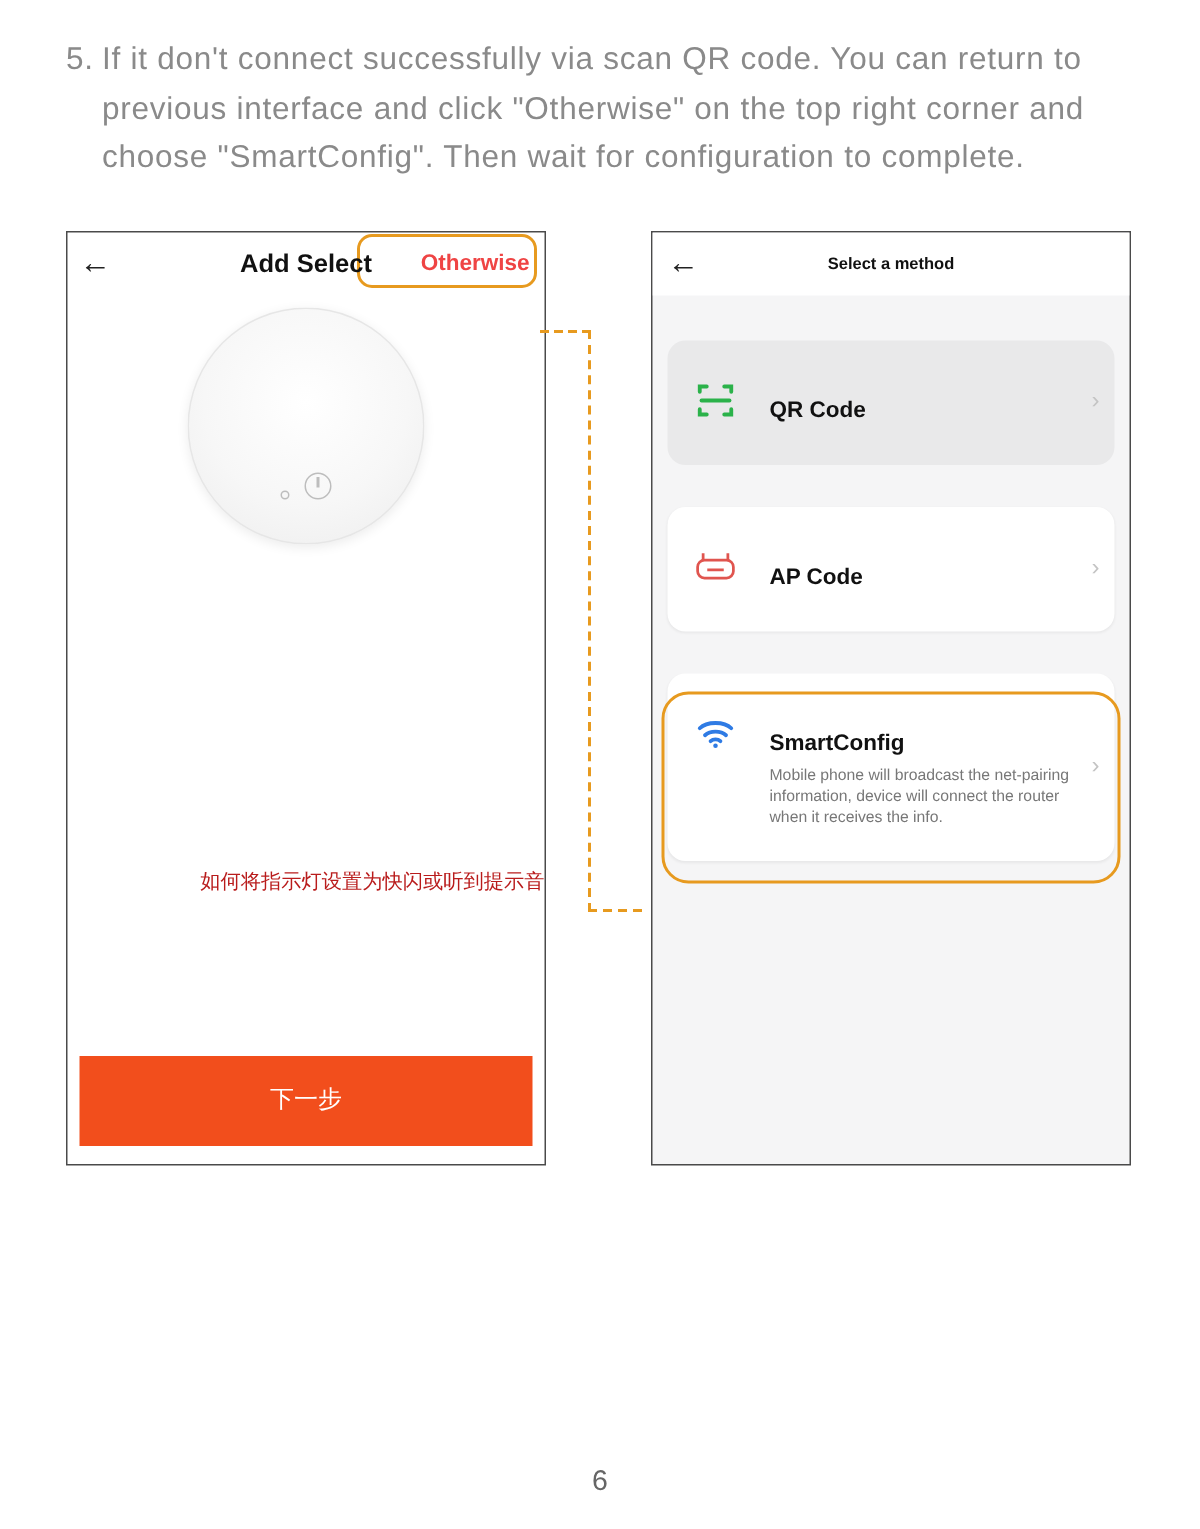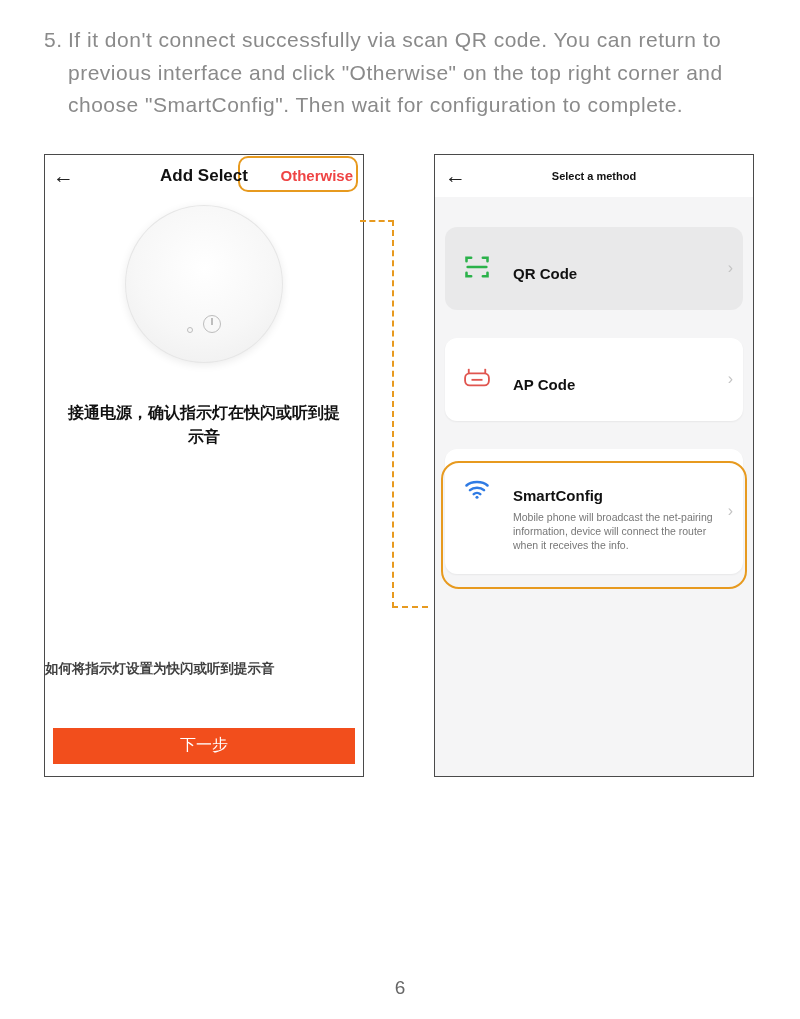--- a/index.html
+++ b/index.html
@@ -27,24 +27,24 @@
     width: 158px; height: 158px; border-radius: 50%;
     background: radial-gradient(circle at 50% 40%, #fff 0%, #f7f7f7 55%, #ececec 100%);
     box-shadow: inset 0 0 0 1px #e6e6e6, 0 2px 8px rgba(0,0,0,0.08);
     display:flex; align-items:flex-end; justify-content:center; padding-bottom:30px; gap:10px;
   }
   .tiny-dot { width: 6px; height: 6px; border-radius:50%; border:1px solid #bdbdbd; }
   .power-ring { width: 18px; height: 18px; border-radius:50%; border:1.5px solid #bdbdbd; display:flex; align-items:center; justify-content:center; }
   .power-ring::after { content:""; display:block; width:1.5px; height:7px; background:#bdbdbd; transform: translateY(-2px); }
 
   .cn-bold { text-align:center; font-weight:700; font-size:16px; color:#111; padding: 32px 18px 0; line-height:1.55; }
-  .cn-link { text-align:left; color:#404040; font-size:13.5px; margin-top: 210px; font-weight: bold; }
+  .cn-link { text-align:right; color:#b91c1c; font-size:13.5px; margin-top: 210px; }
 
   .next-btn {
-    position:absolute; left:8px; right:8px; bottom:12px; height:36px;
+    position:absolute; left:8px; right:8px; bottom:12px; height:60px;
     background:#f24e1c; color:#fff; font-size:16px; display:flex; align-items:center; justify-content:center;
   }
 
   
   .phoneR { background:#f5f5f6; }
   .phoneR .titlebarR { height:42px; background:#fff; display:flex; align-items:center; padding:0 10px; position:relative; }
   .titlebarR .title-center { font-weight:700; font-size:11px; }
 
   .method-list { padding: 30px 10px 0; display:flex; flex-direction:column; gap:28px; }
   .card {
@@ -98,21 +98,20 @@
         <span class="otherwise">Otherwise</span>
       </div>
 
       <div class="device-illustration">
         <div class="disc">
           <span class="tiny-dot"></span>
           <span class="power-ring"></span>
         </div>
       </div>
 
-      <div class="cn-bold">接通电源，确认指示灯在快闪或听到提示音</div>
 
       <div class="cn-link">如何将指示灯设置为快闪或听到提示音</div>
 
       <div class="next-btn">下一步</div>
     </div>
 
     <div class="phone phoneR">
       <div class="titlebarR">
         <span class="back-arrow">←</span>
         <span class="title-center">Select a method</span>

